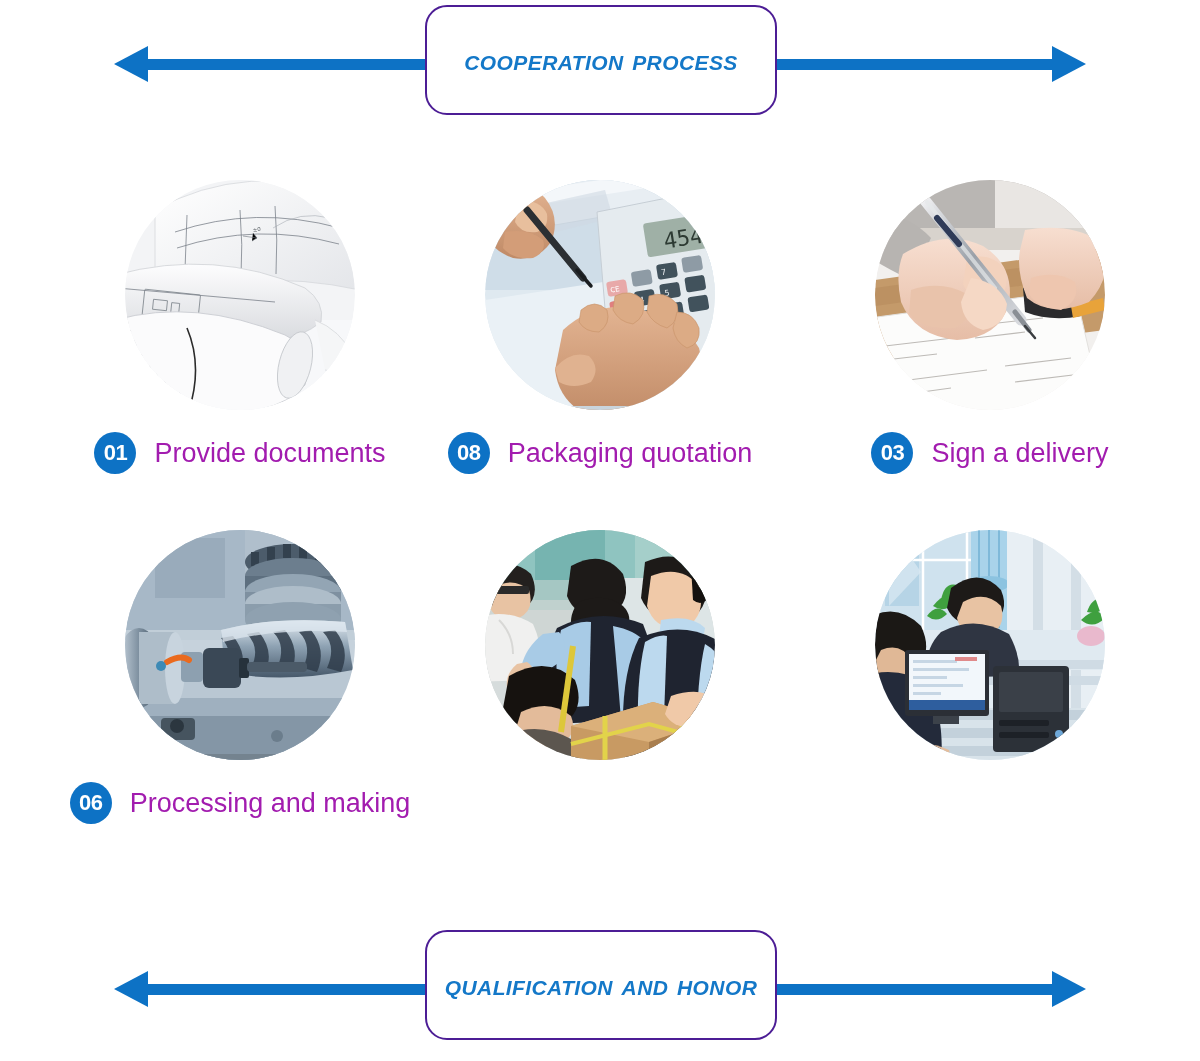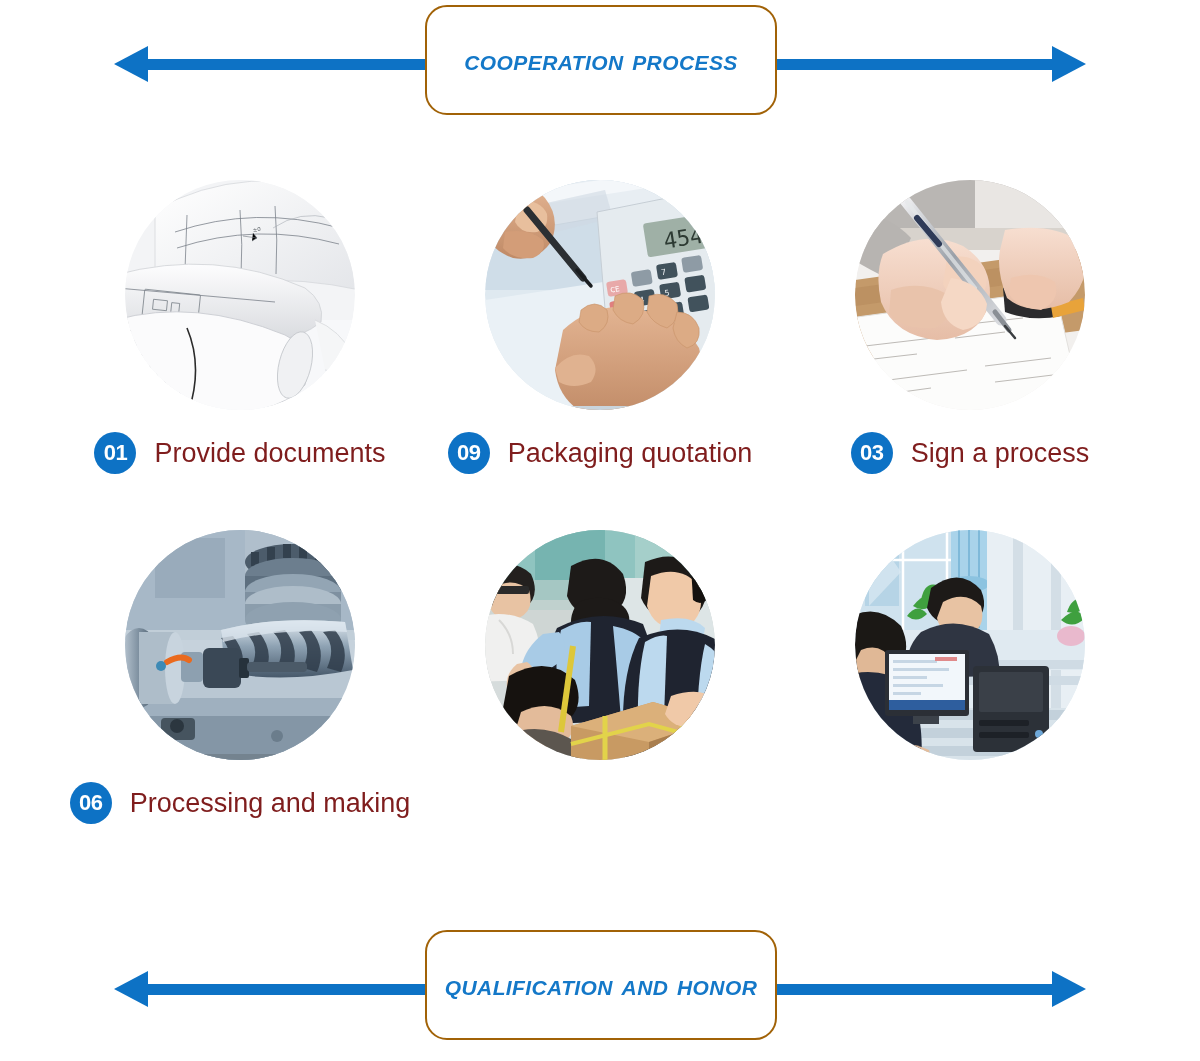--- a/index.html
+++ b/index.html
@@ -30,21 +30,21 @@
     height: 130px;
     pointer-events: none;
   }
   .banner-box {
     position: absolute;
     left: 425px;
     top: 5px;
     width: 352px;
     height: 110px;
     box-sizing: border-box;
-    border: 2px solid #a16207;
+    border: 2px solid #4c1d95;
     border-radius: 22px;
     background: #ffffff;
     display: flex;
     align-items: center;
     justify-content: center;
   }
   .banner-title {
     color: #1478c8;
     font-family: "Liberation Sans", sans-serif;
     font-style: italic;
@@ -104,32 +104,32 @@
     color: #ffffff;
     font-size: 22px;
     font-weight: bold;
     display: flex;
     align-items: center;
     justify-content: center;
     letter-spacing: -0.5px;
     font-family: "Liberation Sans", sans-serif;
   }
   .step-label {
-    color: #7f1d1d;
+    color: #a21caf;
     font-size: 27px;
     font-family: "Liberation Sans", sans-serif;
     white-space: nowrap;
   }
 
   
   .r1 { top: 0px; }
   .r2 { top: 350px; }
   .c1 { left: 40px; }
   .c2 { left: 400px; }
-  .c3 { left: 770px; }
+  .c3 { left: 790px; }
 </style>
 </head>
 <body>
 
 <div class="banner" id="banner-top">
   <svg class="banner-arrows" viewBox="0 0 1200 130">
     <g>
       <polygon points="114,64 148,46 148,82" fill="#0d72c5"></polygon>
       <rect x="146" y="59" width="284" height="11" fill="#0d72c5"></rect>
     </g>
@@ -278,21 +278,21 @@
             <path d="M130 126 Q146 118 158 130 Q162 146 148 154 Q134 152 128 140 Z"></path>
             <path d="M164 126 Q180 120 192 134 Q196 150 182 158 Q168 154 162 142 Z"></path>
             <path d="M192 142 Q208 142 214 158 Q216 174 202 178 Q190 172 188 158 Z"></path>
           </g>
           <path d="M70 198 Q86 180 104 186 Q116 198 106 212 Q88 220 74 212 Z" fill="#e0b290"></path>
           <rect x="0" y="236" width="230" height="20" fill="#c9d4dc"></rect>
         </g>
       </svg>
     </div>
     <div class="step-caption">
-      <span class="step-badge">09</span>
+      <span class="step-badge">08</span>
       <span class="step-label">Packaging quotation</span>
     </div>
   </div>
 
   <div class="step r1 c3">
     <div class="step-photo">
       <svg width="230" height="250" viewBox="0 0 230 250">
         <defs>
           <clipPath id="clip3">
               <circle cx="115" cy="125" r="115"></circle>
@@ -345,21 +345,21 @@
           <path d="M62 48 L84 74" stroke="#2f3b58" stroke-width="6" stroke-linecap="round"></path>
           <path d="M140 142 L154 160" stroke="#8a8f95" stroke-width="5" stroke-linecap="round"></path>
           <path d="M150 156 L160 168" stroke="#3a3d40" stroke-width="2.5" stroke-linecap="round"></path>
 
           <path d="M96 108 Q124 112 132 134 Q130 156 108 160 Q88 154 86 132 Z" fill="#f5d8c5"></path>
         </g>
       </svg>
     </div>
     <div class="step-caption">
       <span class="step-badge">03</span>
-      <span class="step-label">Sign a process</span>
+      <span class="step-label">Sign a delivery</span>
     </div>
   </div>
 
   <div class="step r2 c1">
     <div class="step-photo">
       <svg width="230" height="250" viewBox="0 0 230 250">
         <defs>
           <clipPath id="clip4">
               <circle cx="115" cy="125" r="115"></circle>
             </clipPath>

